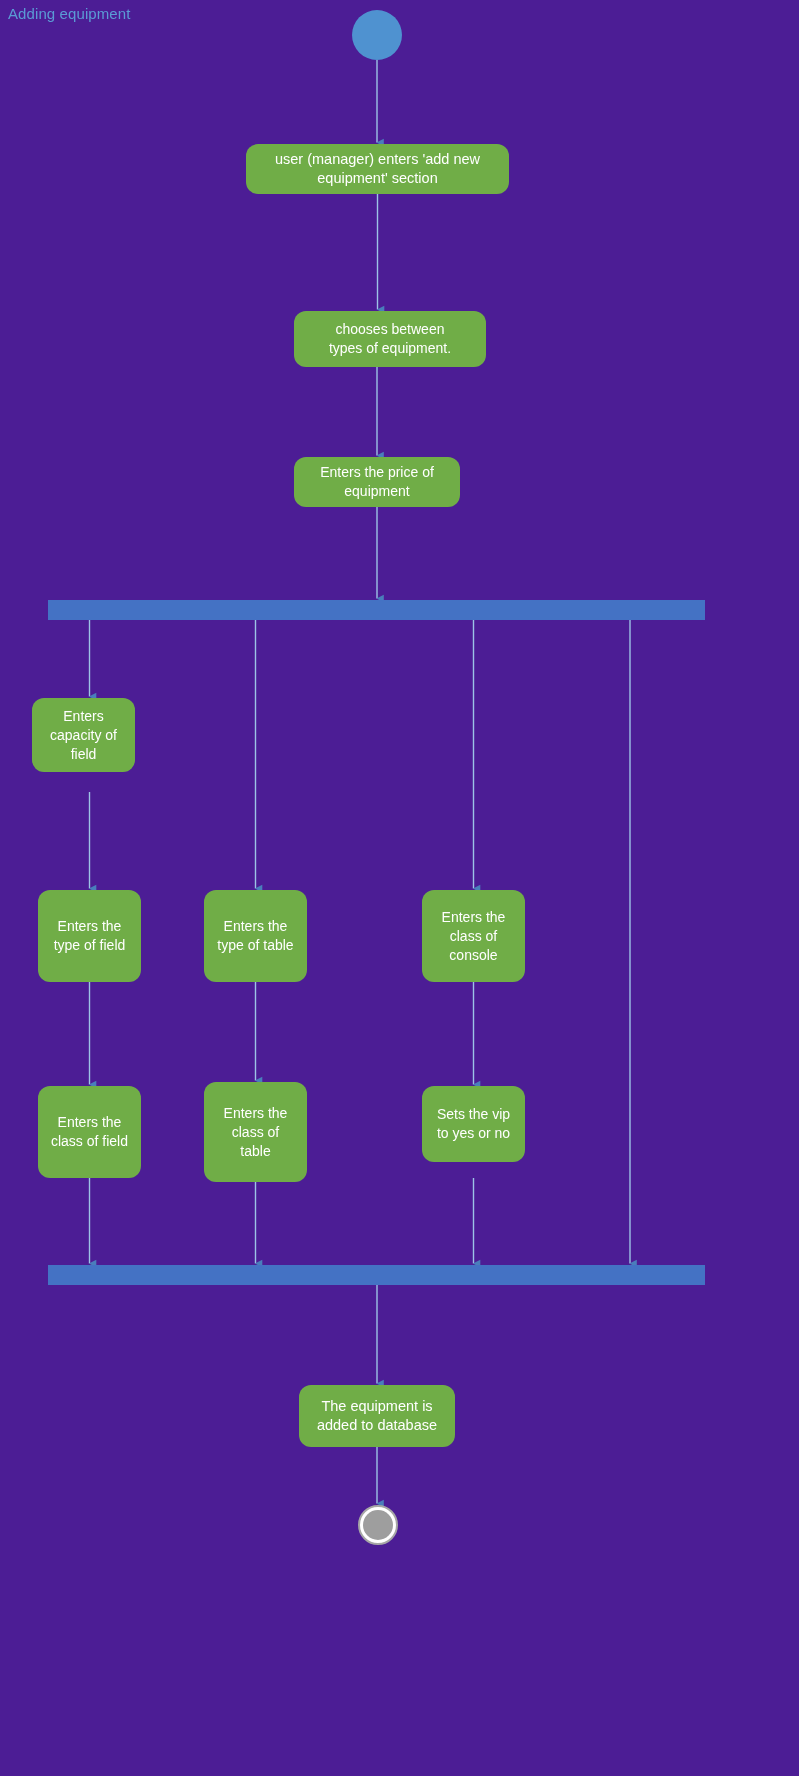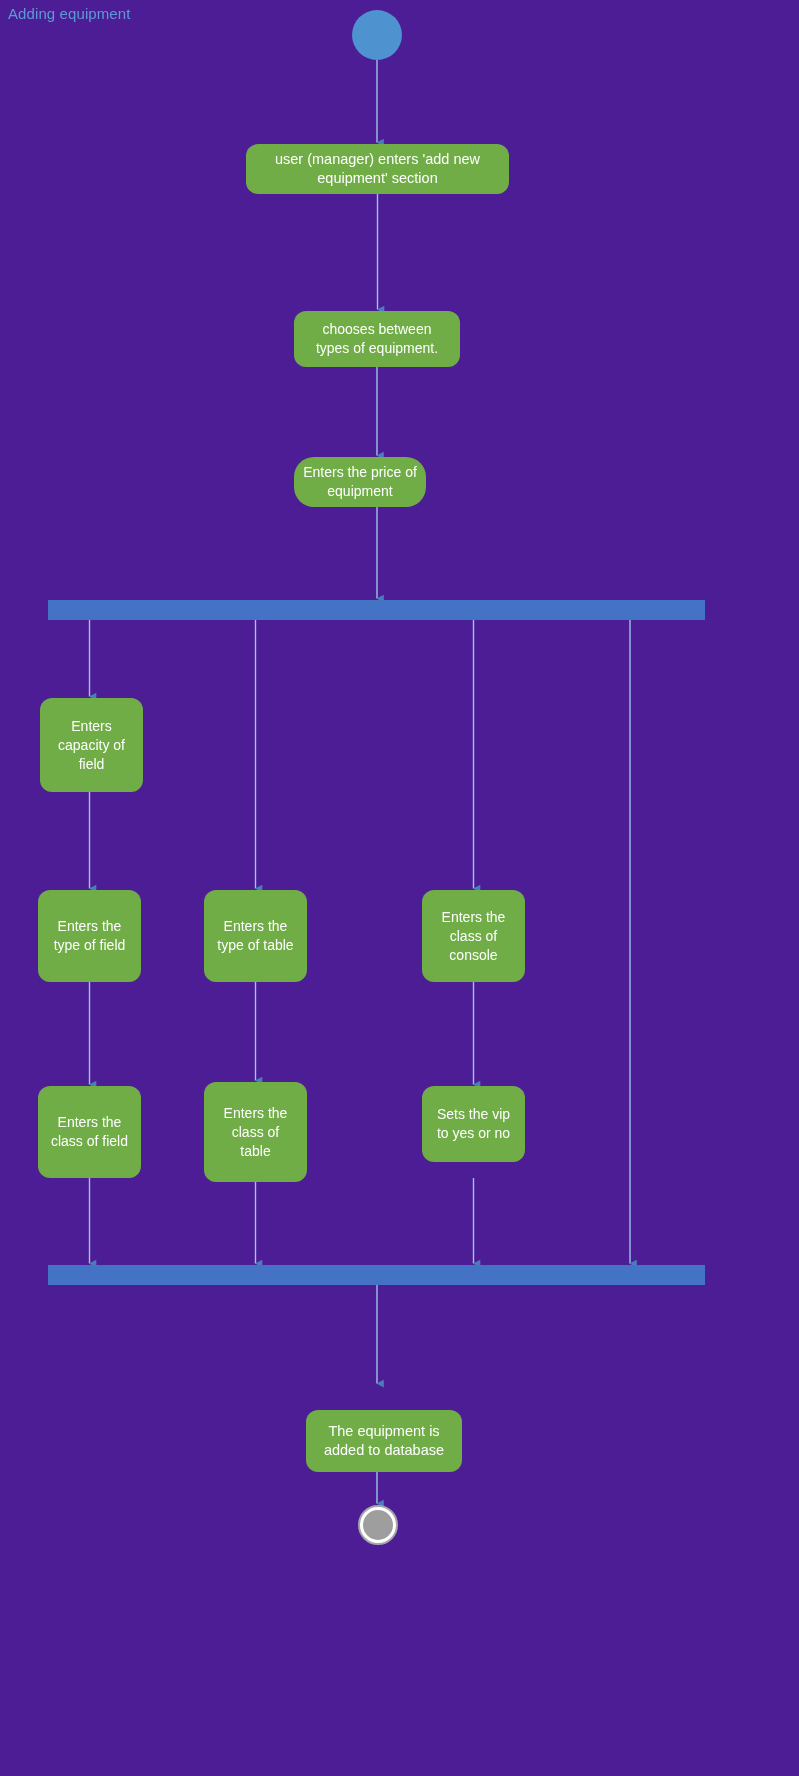--- a/index.html
+++ b/index.html
@@ -124,29 +124,29 @@
     </g>
 
     <line x1="89.5" y1="792" x2="89.5" y2="888.5" stroke="#9dc3e6" stroke-width="1.4" marker-end="url(#arrow)"></line>
   </svg>
 
   <div class="start-node" style="left:352px; top:10px; width:50px; height:50px;"></div>
 
   <div class="node wide" style="left:246px; top:144px; width:263px; height:50px;">user (manager) enters 'add new
 equipment' section</div>
 
-  <div class="node" style="left:294px; top:311px; width:166px; height:56px;">chooses between
+  <div class="node" style="left:294px; top:311px; width:192px; height:56px;">chooses between
 types of equipment.</div>
 
-  <div class="node" style="left:294px; top:457px; width:132px; height:50px;border-radius:20px;">Enters the price of
+  <div class="node" style="left:294px; top:457px; width:166px; height:50px;">Enters the price of
 equipment</div>
 
   <div class="bar" style="left:48px; top:600px; width:657px; height:20px;"></div>
 
-  <div class="node" style="left:40px; top:698px; width:103px; height:94px;">Enters
+  <div class="node" style="left:32px; top:698px; width:103px; height:74px;">Enters
 capacity of
 field</div>
 
   <div class="node" style="left:38px; top:890px; width:103px; height:92px;">Enters the
 type of field</div>
 
   <div class="node" style="left:204px; top:890px; width:103px; height:92px;">Enters the
 type of table</div>
 
   <div class="node" style="left:422px; top:890px; width:103px; height:92px;">Enters the
@@ -158,19 +158,19 @@
 
   <div class="node" style="left:204px; top:1082px; width:103px; height:100px;">Enters the
 class of
 table</div>
 
   <div class="node" style="left:422px; top:1086px; width:103px; height:76px;">Sets the vip
 to yes or no</div>
 
   <div class="bar" style="left:48px; top:1265px; width:657px; height:20px;"></div>
 
-  <div class="node wide" style="left:306px; top:1385px; width:156px; height:62px;margin-top:25px;">The equipment is
+  <div class="node wide" style="left:299px; top:1385px; width:156px; height:62px;">The equipment is
 added to database</div>
 
   <div class="end-outer" style="left:358px; top:1505px; width:40px; height:40px;"></div>
   <div class="end-inner" style="left:363px; top:1510px; width:30px; height:30px;"></div>
 
 </div>
 
 </body></html>

